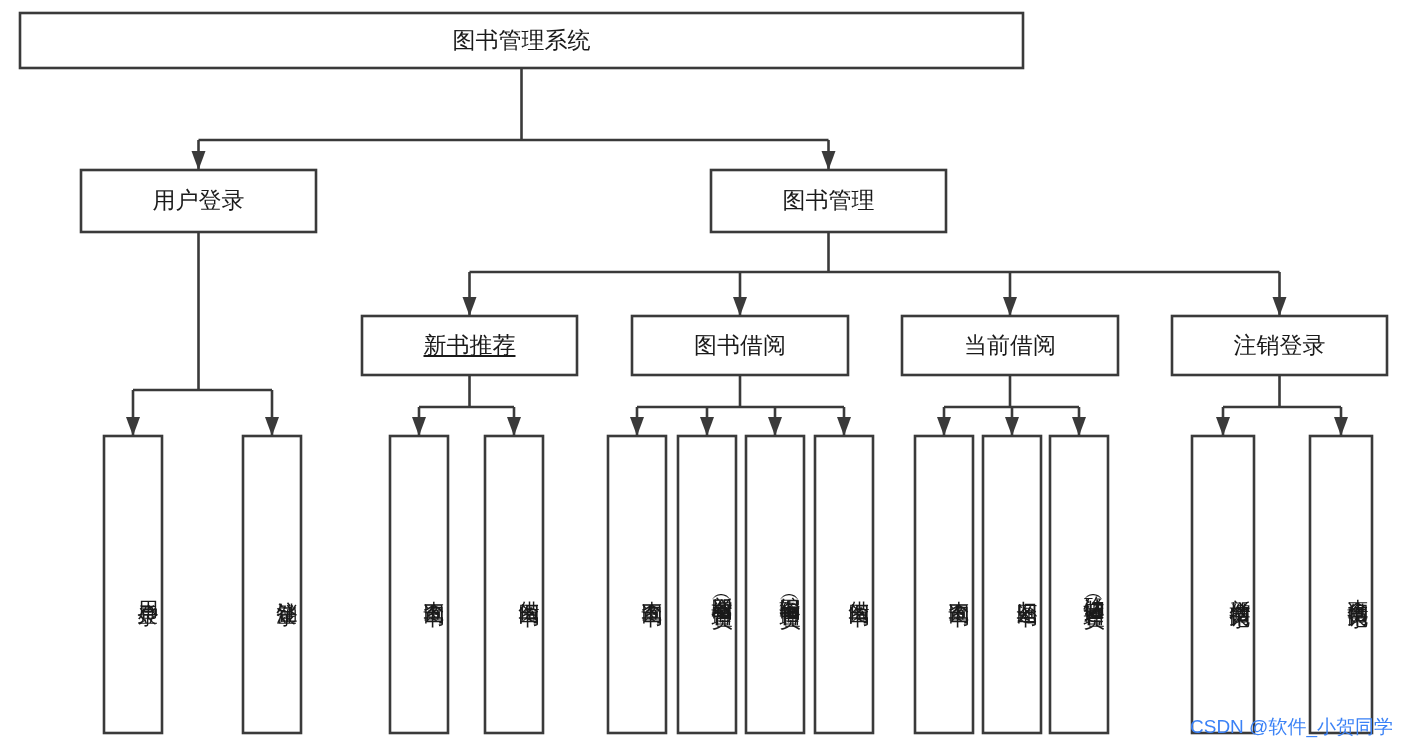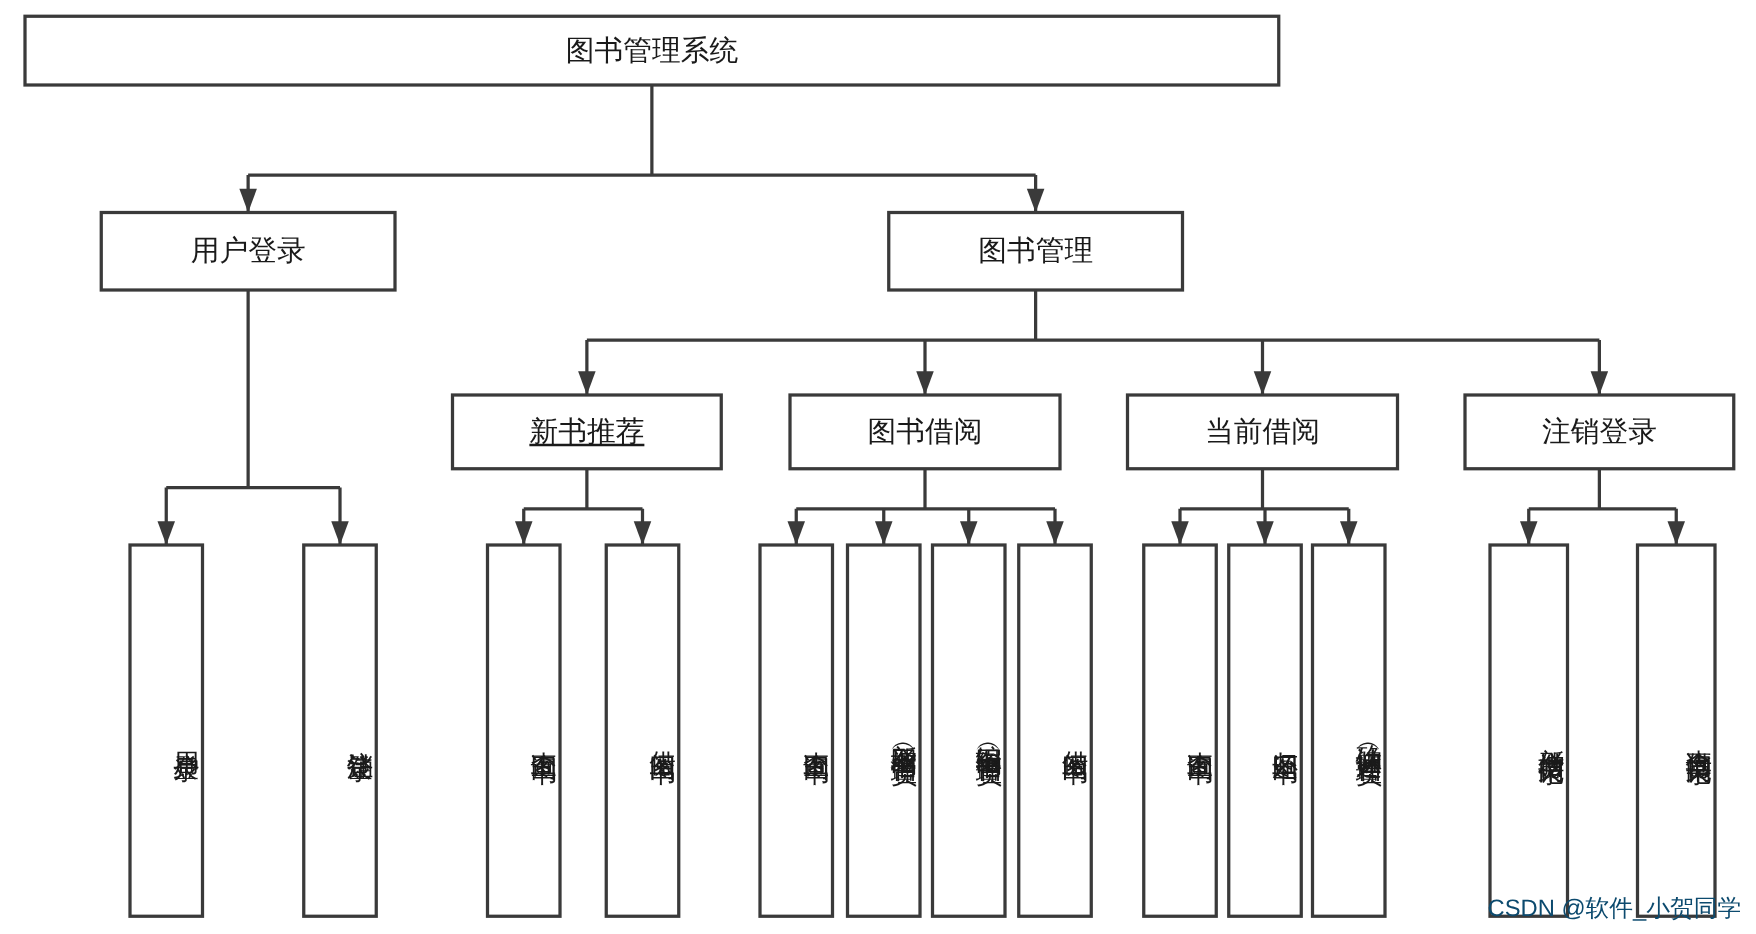--- a/index.html
+++ b/index.html
@@ -57,21 +57,21 @@
     writing-mode: vertical-rl;
     text-orientation: upright;
     font-size: 21px;
     letter-spacing: 2px;
     align-items: flex-start;
     padding-top: 6px;
     box-sizing: border-box;
   }
   .watermark {
     position: absolute;
-    color: #0c4a6e;
+    color: #3b82f6;
     font-size: 19px;
     font-family: "Liberation Sans", "DejaVu Sans", sans-serif;
     white-space: nowrap;
     pointer-events: none;
   }
 </style>
 </head>
 <body>
 
 <div id="diagram-root">

